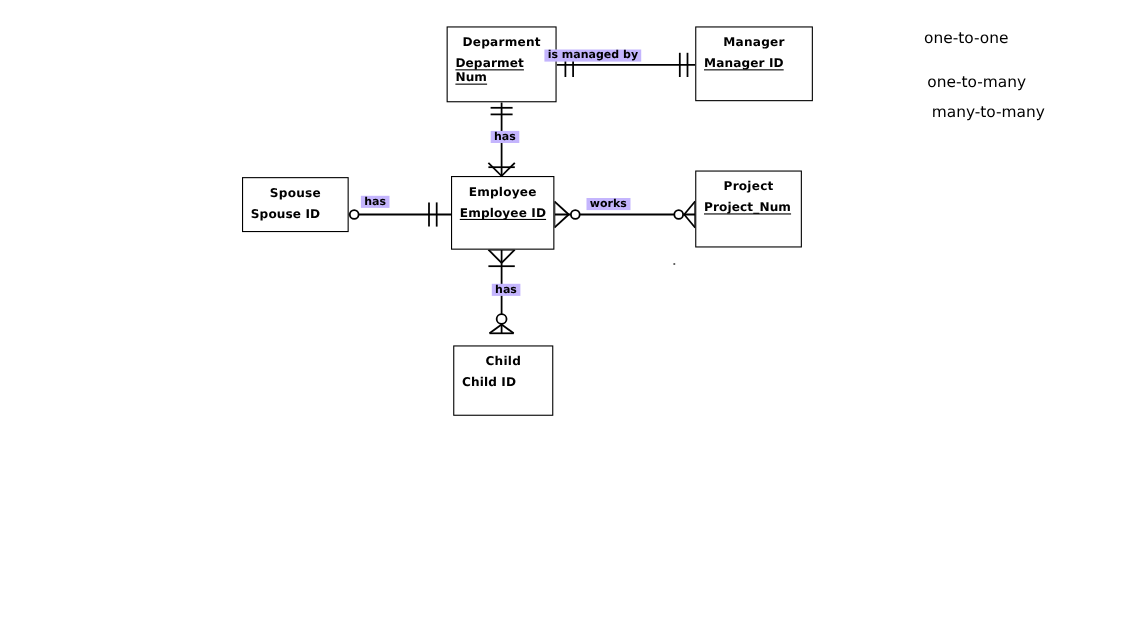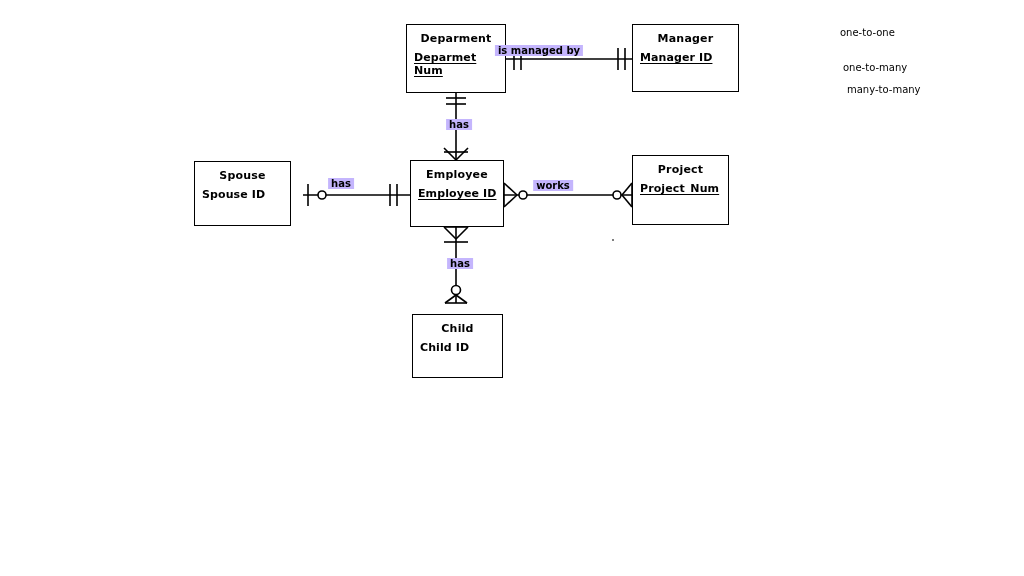--- a/index.html
+++ b/index.html
@@ -56,21 +56,21 @@
     background: #c4b5fd;
     padding: 0 3px;
     white-space: nowrap;
     z-index: 6;
   }
   .legend {
     position: absolute;
     z-index: 6;
   }
   .legend-item {
-    font-size: 10px;
+    font-size: 14px;
     color: #000000;
     white-space: nowrap;
     font-family: "DejaVu Sans", sans-serif;
   }
   .legend-item.i0 { margin-left: 0px; }
   .legend-item.i1 { margin-left: 3px; margin-top: 24px; }
   .legend-item.i2 { margin-left: 7px; margin-top: 11px; }
   .stray-dot {
     position: absolute;
     width: 2px;
@@ -153,21 +153,21 @@
 <div class="entity-box" id="ent-0" style="left: 406px; top: 24px; width: 100px; height: 69px;">
   <div class="entity-title">Deparment</div>
   <div class="entity-attr underlined">Deparmet Num</div>
 </div>
 
 <div class="entity-box" id="ent-1" style="left: 632px; top: 24px; width: 107px; height: 68px;">
   <div class="entity-title">Manager</div>
   <div class="entity-attr underlined">Manager ID</div>
 </div>
 
-<div class="entity-box" id="ent-2" style="left: 194px; top: 161px; width: 97px; height: 65px;">
+<div class="entity-box" id="ent-2" style="left: 220px; top: 161px; width: 97px; height: 50px;">
   <div class="entity-title">Spouse</div>
   <div class="entity-attr">Spouse ID</div>
 </div>
 
 <div class="entity-box" id="ent-3" style="left: 410px; top: 160px; width: 94px; height: 67px;">
   <div class="entity-title">Employee</div>
   <div class="entity-attr underlined">Employee ID</div>
 </div>
 
 <div class="entity-box" id="ent-4" style="left: 632px; top: 155px; width: 97px; height: 70px;">

